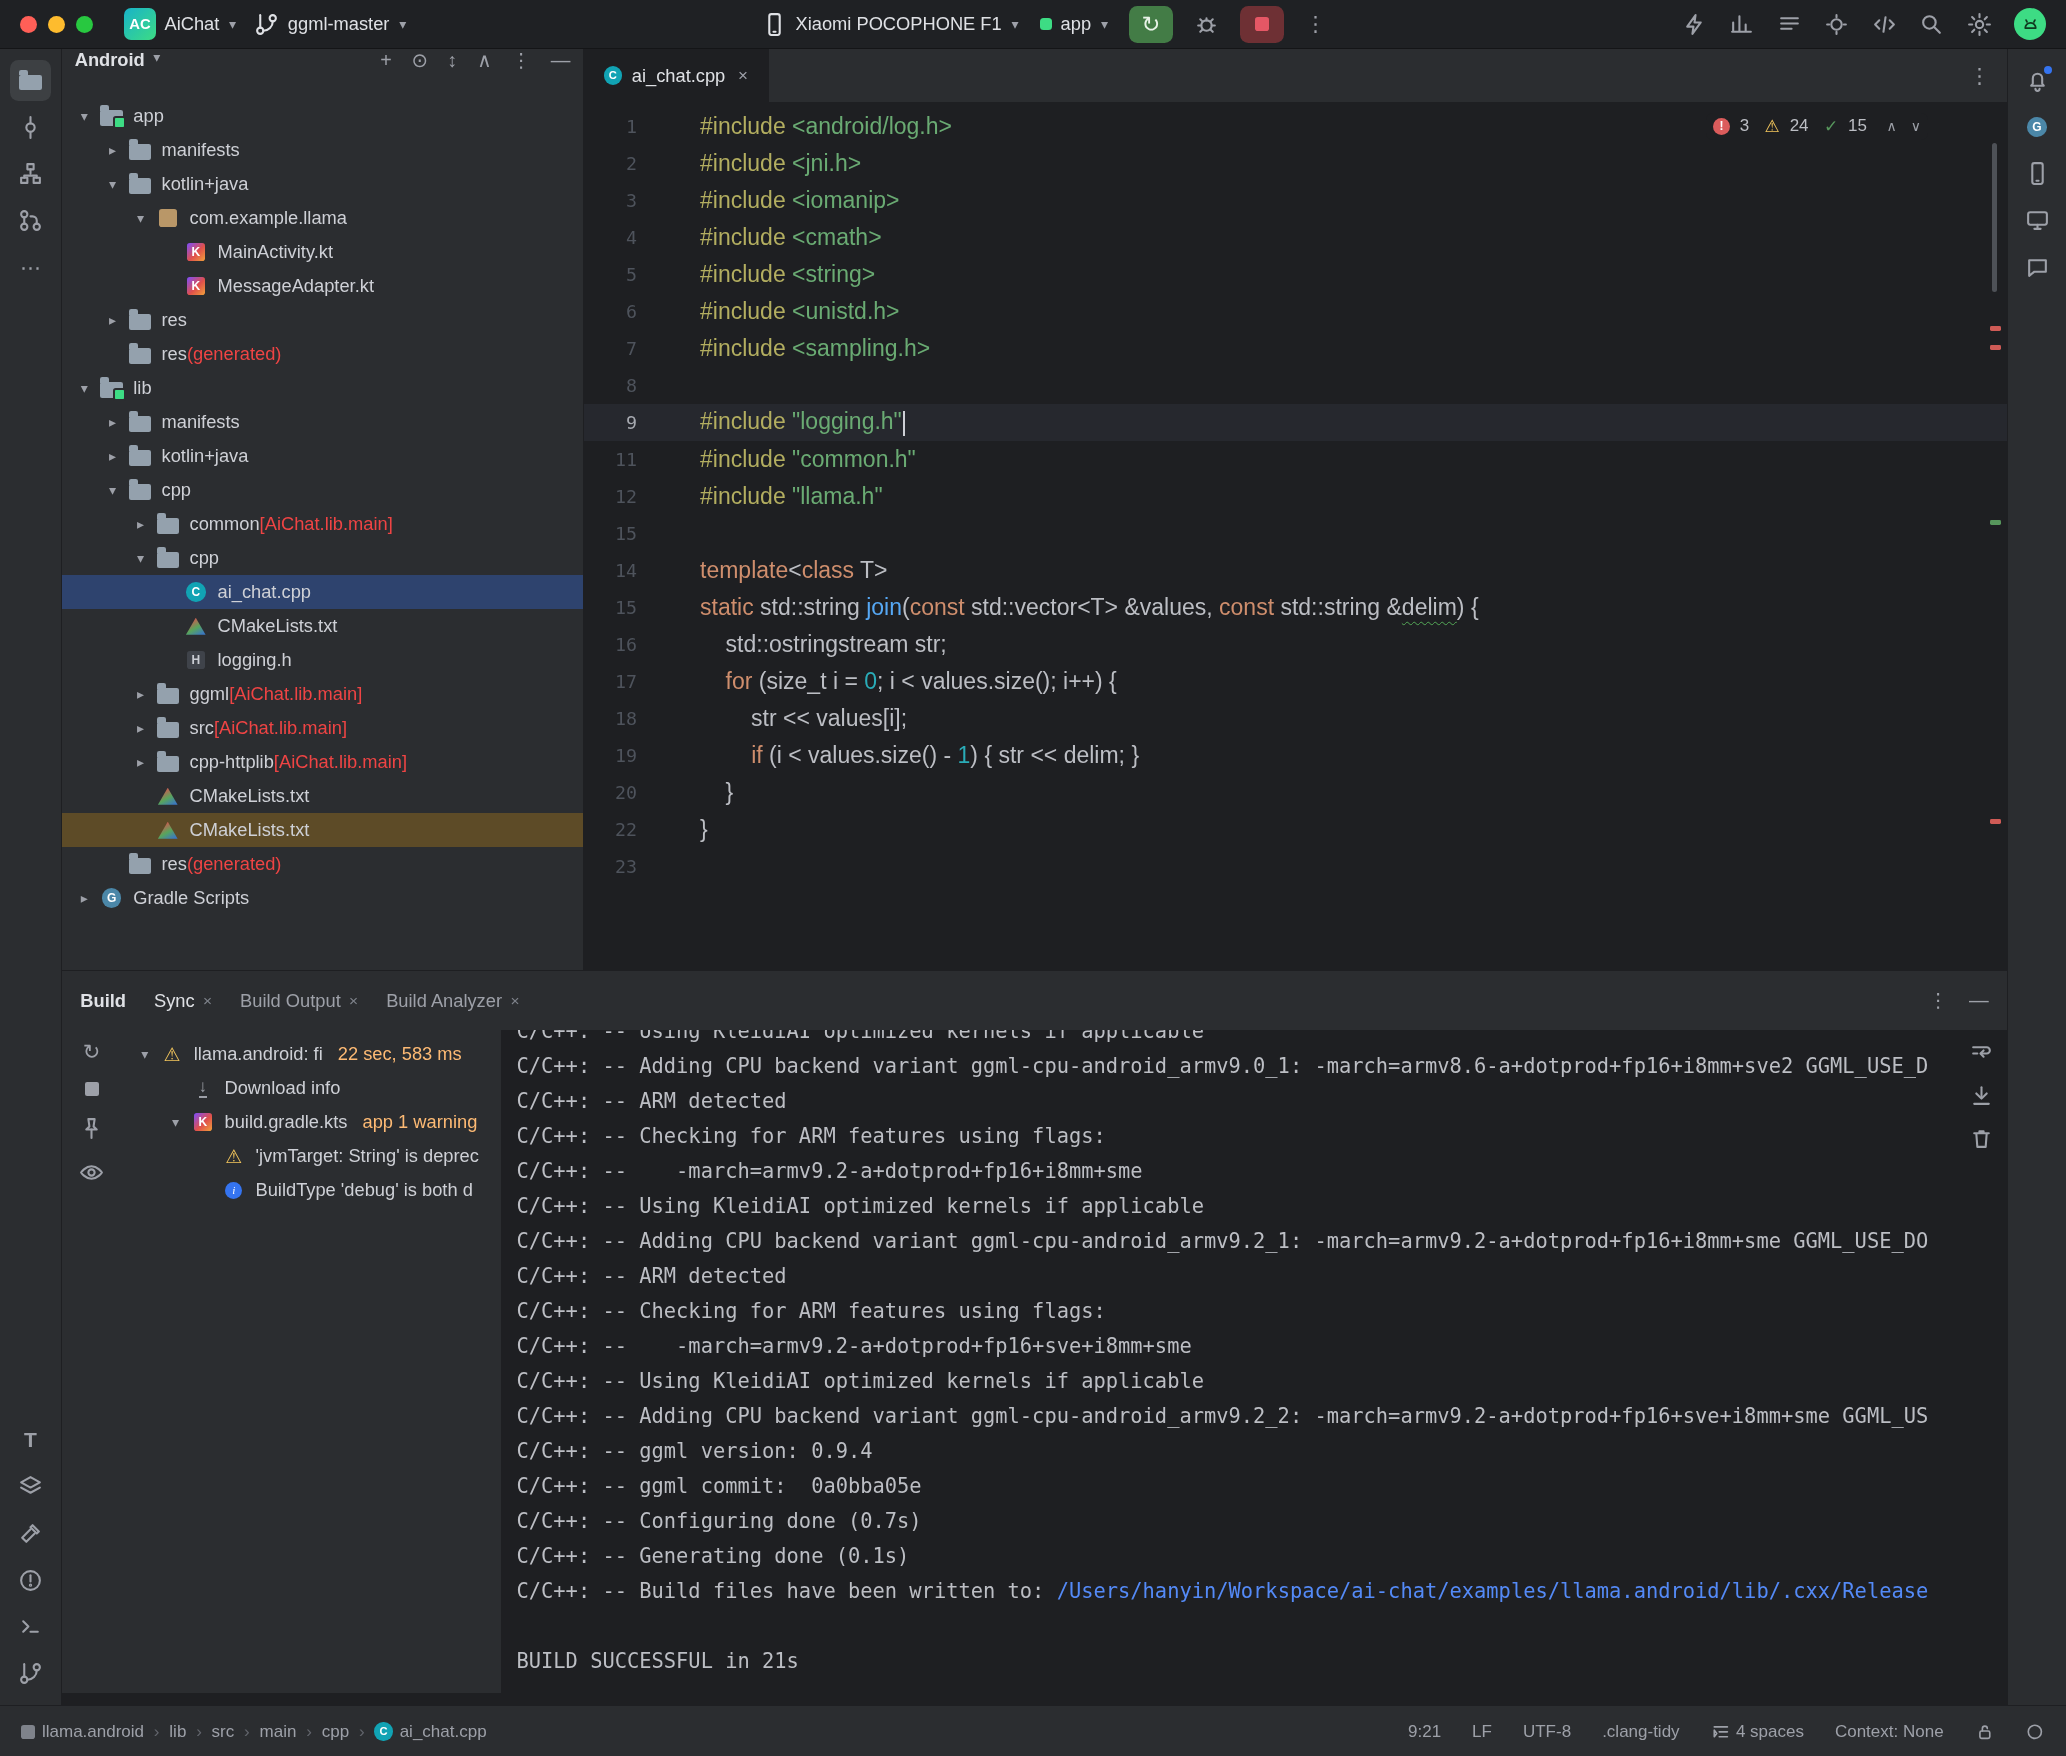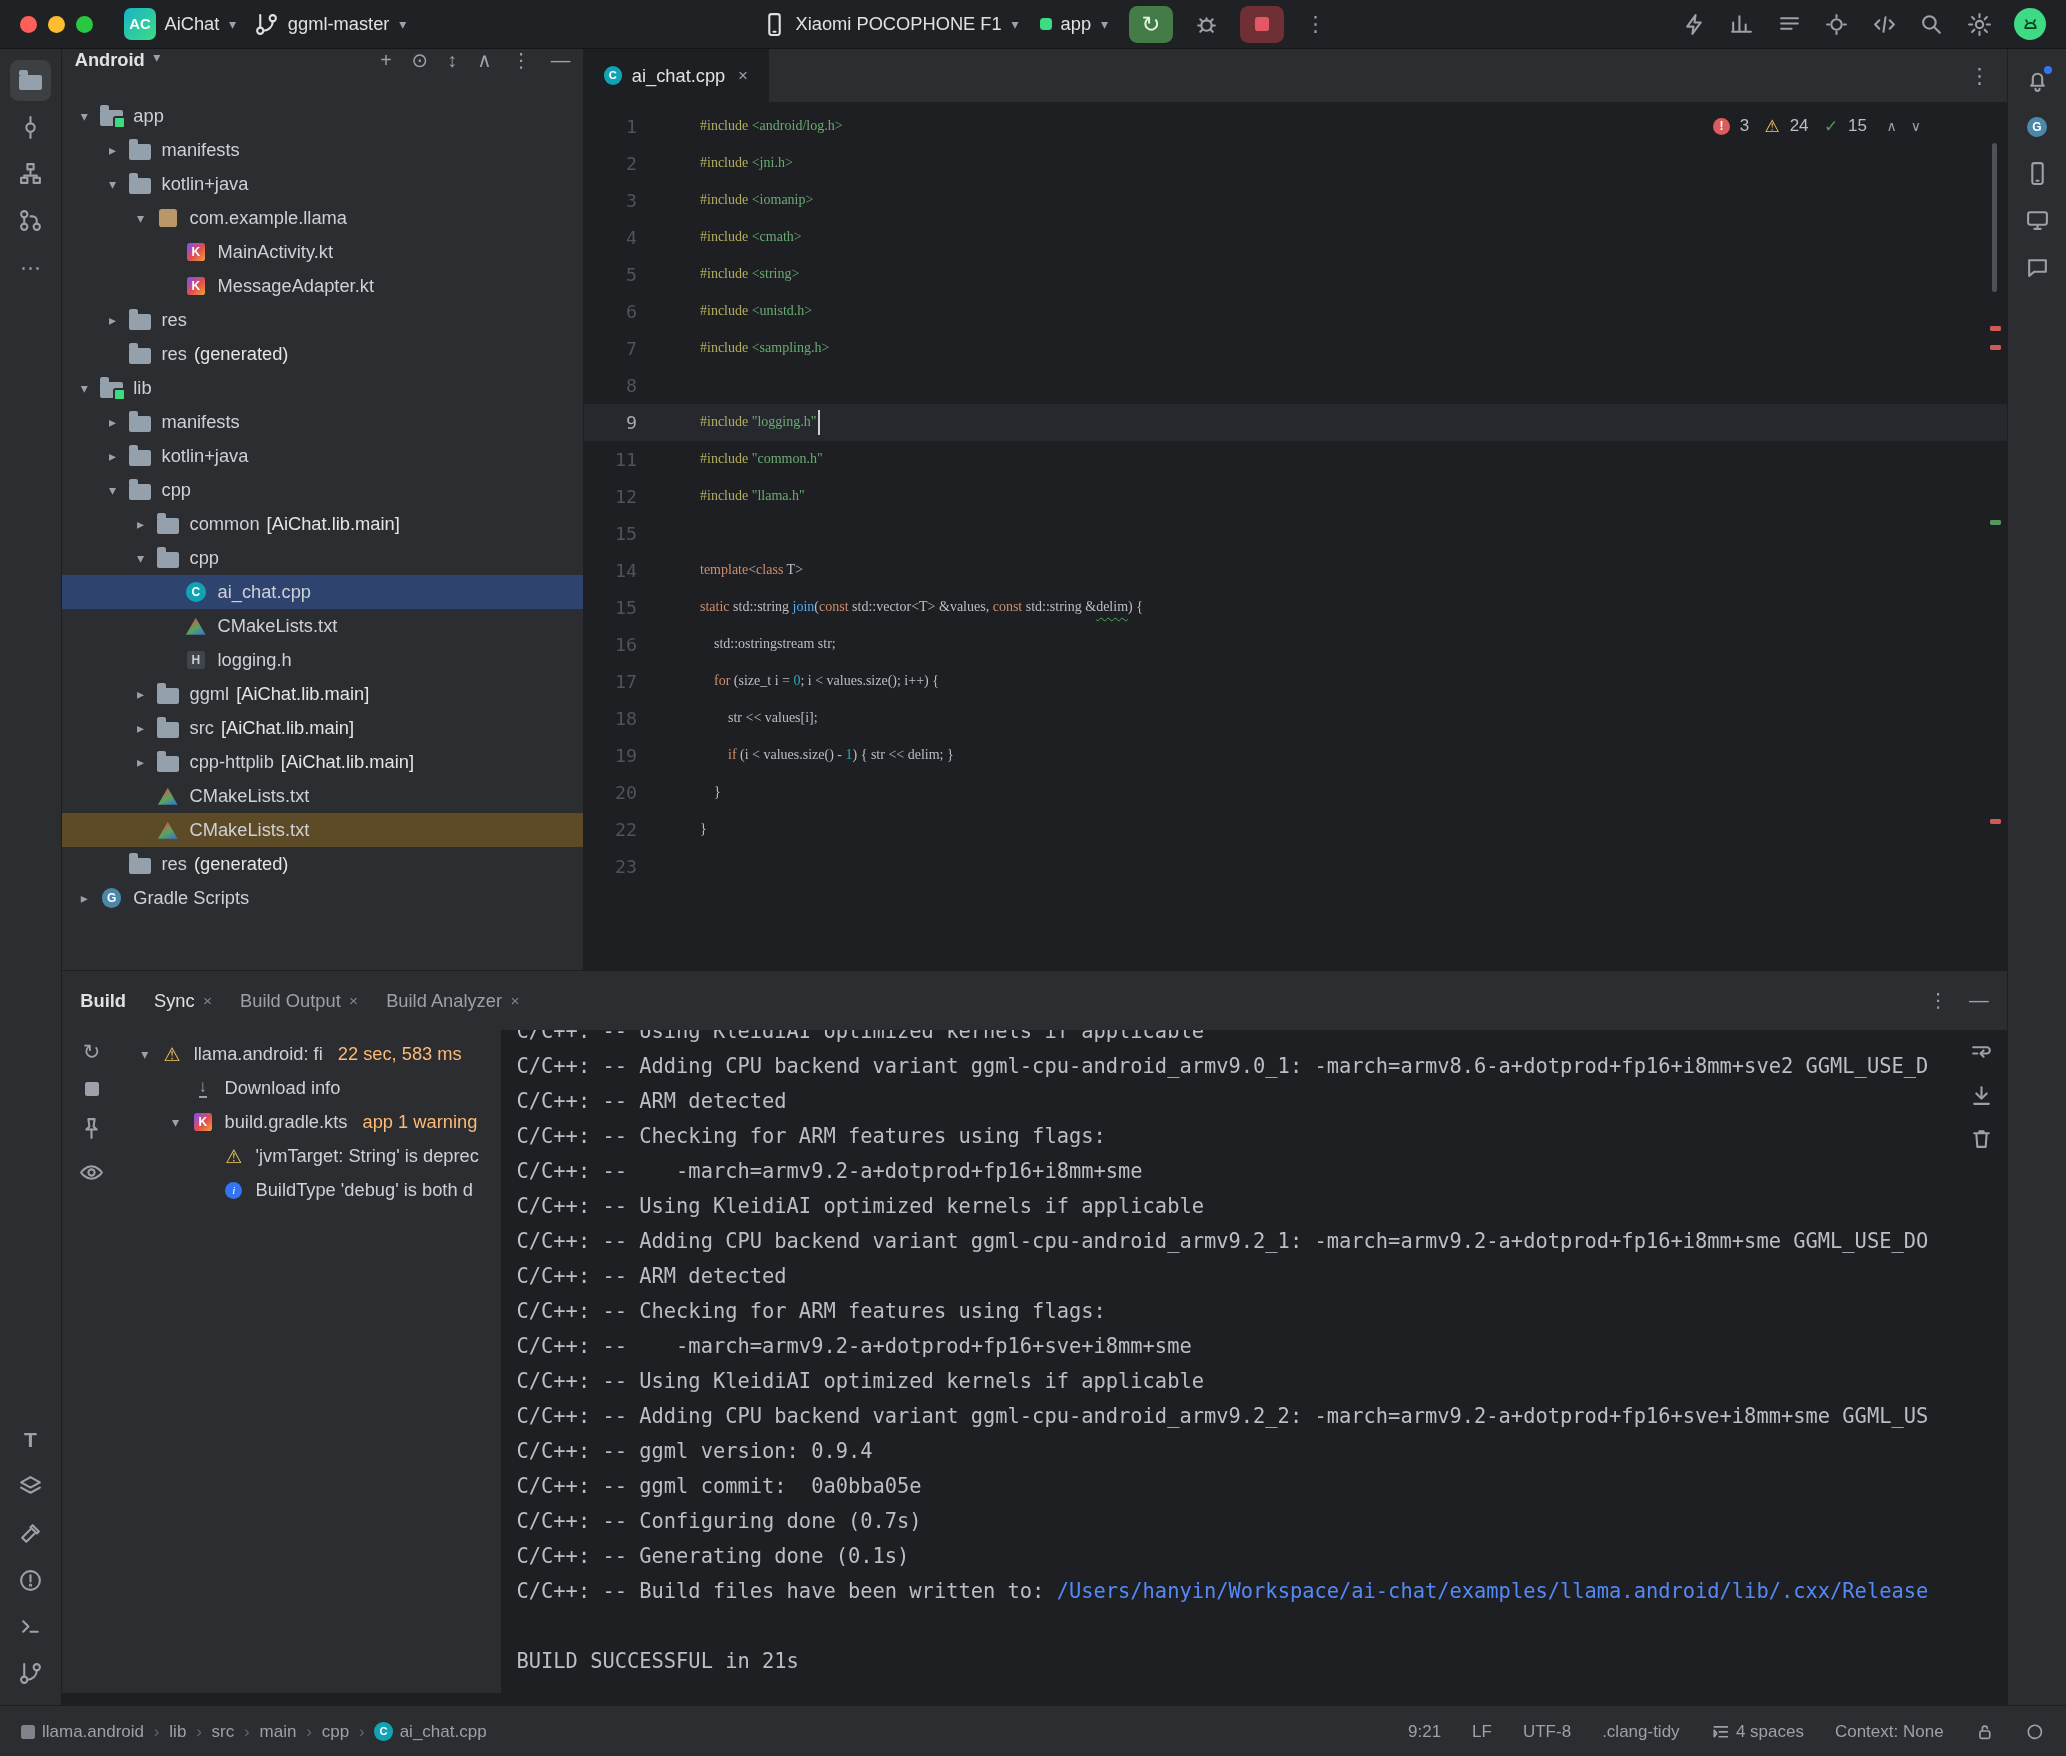--- a/index.html
+++ b/index.html
@@ -47,21 +47,21 @@
   .project-panel{width:522px;flex:none;background:#2b2d30;border-right:1.4px solid #1e1f22;display:flex;flex-direction:column;overflow:hidden}
   .panel-head{height:46px;flex:none;display:flex;align-items:flex-start;padding:0 12.7px;gap:7px}
   .panel-title{font-size:18.3px;font-weight:bold;color:#dfe1e5}
   .ph-icons{margin-left:auto;display:flex;align-items:center;gap:19.7px;color:#9da0a8;font-size:19.7px}
   .tree{flex:1;overflow:hidden;padding-top:4.2px}
   .tree-row{height:34px;display:flex;align-items:center;font-size:18.3px;color:#ced0d6;white-space:nowrap}
   .tree-row.sel{background:#2e436e}
   .tree-row.amber{background:#5d4b27}
   .tchev{width:25px;flex:none;text-align:center;color:#9da0a8;font-size:14px}
   .tico{width:29.5px;flex:none;display:flex;justify-content:center;margin-right:7px}
-  .sfx{color:#e5e5e5;margin-left:7px}
+  .sfx{color:#ef4444;}
   .meta{color:#fdba74;margin-left:15px}
 
   
   .fold{width:22.5px;height:15.5px;background:#94a1ad;border-radius:2.1px;position:relative;display:inline-block;margin-top:3.5px}
   .fold::before{content:"";position:absolute;top:-4.9px;left:0;width:9.1px;height:5.6px;background:#94a1ad;border-radius:2.1px 2.1px 0 0}
   .fold.mod::after{content:"";position:absolute;right:-3.5px;bottom:-3.5px;width:9.1px;height:9.1px;border-radius:2.8px;background:#3ddc84;border:2.1px solid #2b2d30}
   .pkgico{width:18.3px;height:18.3px;border-radius:2.8px;background:#b99768;display:inline-block}
   .ktico{width:18.3px;height:18.3px;border-radius:2.8px;background:linear-gradient(135deg,#7c4dff 0%,#e0504b 55%,#f1a13b 100%);color:#fff;font-size:12px;font-weight:bold;display:inline-flex;align-items:center;justify-content:center}
   .cppico{width:19.7px;height:19.7px;border-radius:50%;background:#11a3b4;color:#fff;font-size:12px;font-weight:bold;display:inline-flex;align-items:center;justify-content:center}
   .cppico.small{width:18.3px;height:18.3px;font-size:11.2px}
@@ -76,21 +76,21 @@
   .editor-col{flex:1;display:flex;flex-direction:column;background:#1e1f22;min-width:0}
   .tabbar{height:53px;flex:none;background:#2b2d30;display:flex;align-items:center}
   .etab{height:100%;display:flex;align-items:center;gap:9.8px;padding:0 19.7px;background:#1e1f22;color:#dfe1e5;font-size:18.3px;border-right:0.7px solid #1e1f22}
   .tabx{color:#9da0a8;font-size:17px;margin-left:2.8px}
   .tabbar .kebab{margin-left:auto;padding-right:17px}
   .editor-area{flex:1;position:relative;overflow:hidden;padding-top:5.6px}
   .code-row{display:flex;height:37px;align-items:center}
   .code-row.cur{background:#26282e}
   .gut{width:77px;flex:none;text-align:right;padding-right:24px;color:#4e535c;font-family:"DejaVu Sans Mono",monospace;font-size:18.3px}
   .code-row.cur .gut{color:#a7aab1}
-  .codeln{font-family:Liberation Serif, serif;font-size:14px;white-space:pre;padding-left:39px}
+  .codeln{font-family:Liberation Sans, sans-serif;font-size:23px;white-space:pre;padding-left:39px}
   .tok-pp{color:#b3ae60}.tok-str{color:#6aab73}.tok-kw{color:#cf8e6d}.tok-fn{color:#56a8f5}.tok-num{color:#2aacb8}.tok-pl{color:#bcbec4}
   .typo{text-decoration:underline wavy #54a857;text-underline-offset:5.6px;text-decoration-thickness:1.4px}
   .caret{display:inline-block;width:2.1px;height:25px;background:#ced0d6;vertical-align:middle;margin-left:1.4px}
   .inspections{position:absolute;top:11.2px;right:79px;display:flex;align-items:center;gap:9.8px;font-size:17px;color:#bcbec4;background:#1e1f22;padding:2.8px 7px;border-radius:7px}
   .errdot{width:17px;height:17px;border-radius:50%;background:#db5c5c;color:#fff;font-size:12px;font-weight:bold;display:inline-flex;align-items:center;justify-content:center}
   .insp-warn{color:#f2c55c;font-size:17px}
   .insp-ok{color:#57965c;font-size:17px}
   .insp-nav{color:#9da0a8;font-size:14px;margin-left:4.2px}
   .insp-num{margin-right:5.6px}
   .stripe{position:absolute;top:0;bottom:0;right:0;width:24px}

